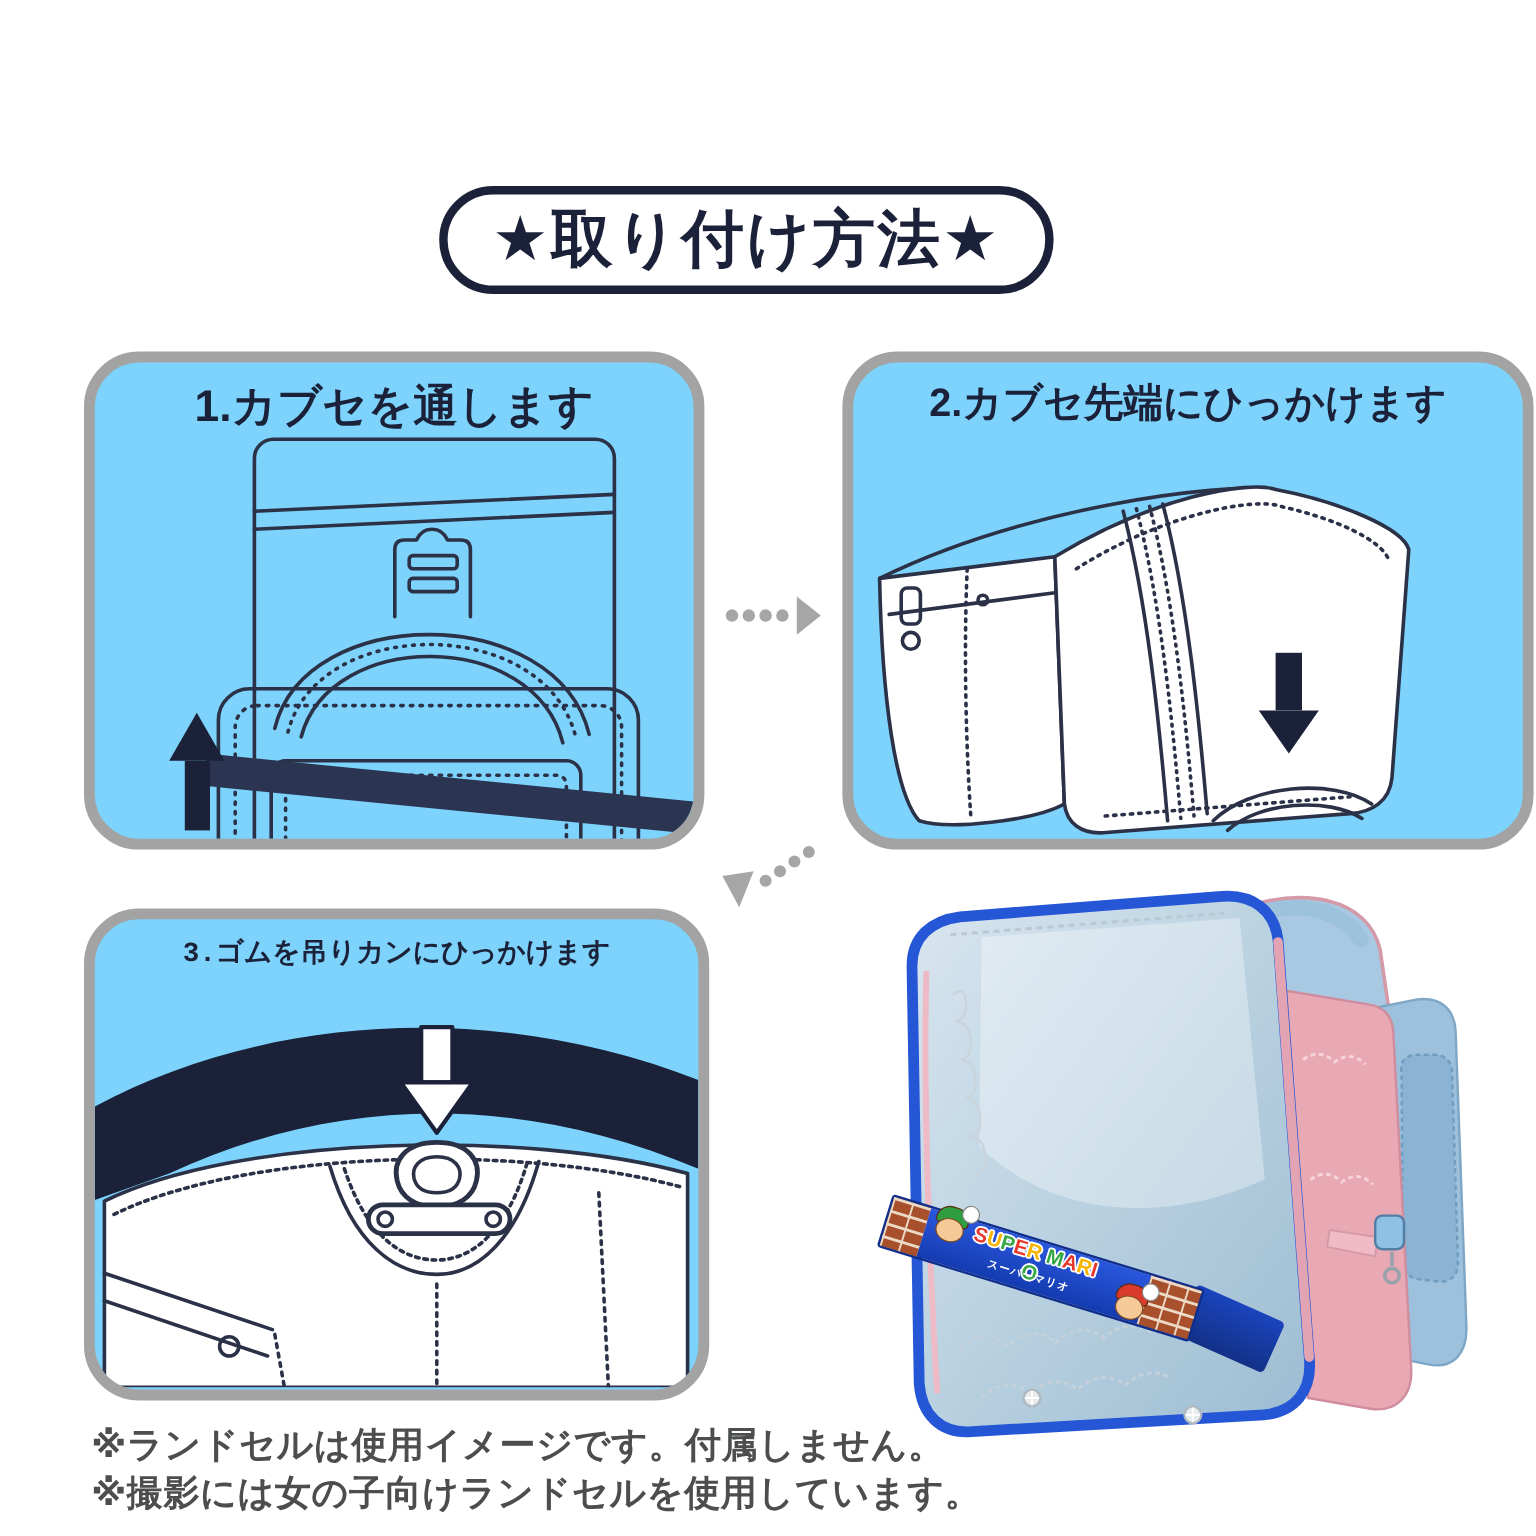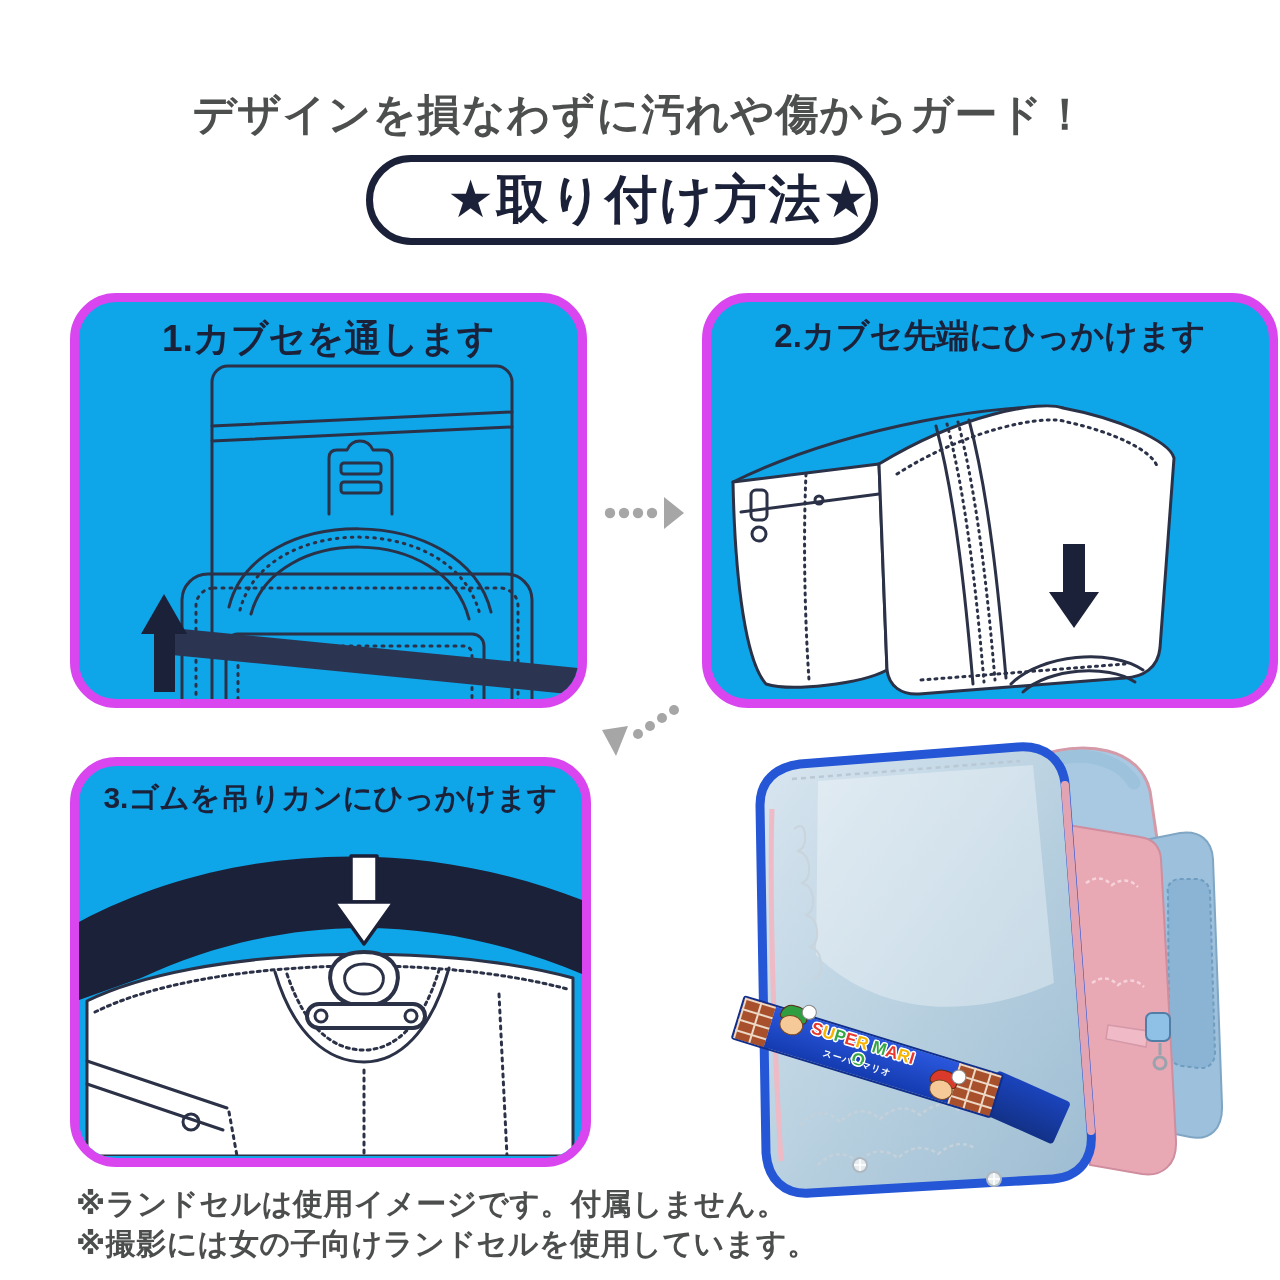--- a/index.html
+++ b/index.html
@@ -6,33 +6,33 @@
   .page{position:relative;width:1280px;height:1280px;background:#ffffff;overflow:hidden;
         font-family:"Liberation Sans","DejaVu Sans",sans-serif;}
   
   .hline{position:absolute;left:0;right:0;text-align:center;font-weight:bold;
          font-size:43px;color:#4d4f4f;letter-spacing:1px;}
   .hline1{top:26px;}
   .hline2{top:86px;}
   
   .badge{position:absolute;left:366px;top:155px;width:512px;height:90px;
          border:7px solid #1b2138;border-radius:46px;box-sizing:border-box;
-         display:flex;align-items:center;justify-content:flex-end;background:#fff;}
+         display:flex;align-items:center;justify-content:center;background:#fff;}
   .badge span{font-size:52px;font-weight:bold;color:#1b2138;letter-spacing:2px;}
   
-  .panel{position:absolute;background:#0ea5e9;border:9px solid #d946ef;border-radius:46px;
+  .panel{position:absolute;background:#7dd3fc;border:9px solid #a3a3a3;border-radius:46px;
          box-sizing:border-box;overflow:hidden;padding-left:12px;}
   .panel1{left:70px;top:293px;width:517px;height:415px;}
   .panel2{left:702px;top:293px;width:576px;height:415px;}
   .panel3{left:70px;top:757px;width:521px;height:410px;}
   .ptitle{position:absolute;top:12px;left:0;right:0;text-align:center;font-weight:bold;
           color:#1b2138;}
   .panel1 .ptitle{font-size:37px;}
   .panel2 .ptitle{font-size:33px;}
-  .panel3 .ptitle{font-size:30px;}
+  .panel3 .ptitle{font-size:23px;font-family:Liberation Mono, monospace;}
   .panel svg{position:absolute;left:0;top:60px;}
   
   .flowR{position:absolute;left:600px;top:493px;}
   .flowD{position:absolute;left:598px;top:700px;}
   
   .photo{position:absolute;left:688px;top:733px;width:562px;height:478px;}
   .photo>svg{position:absolute;left:0;top:0;}
   .band-wrap{position:absolute;left:310px;top:337px;width:80px;height:46px;
              background:linear-gradient(#1b44bd,#123187);transform:rotate(24deg);
              transform-origin:left top;border-radius:4px;z-index:1;}
@@ -67,21 +67,20 @@
   .note{position:absolute;left:76px;font-size:30px;font-weight:600;color:#4c4e4e;
         letter-spacing:0.5px;}
   .note1{top:1184px;}
   .note2{top:1224px;}
 </style>
 </head>
 <body>
 
 <div class="page">
 
-  <div class="hline hline2">デザインを損なわずに汚れや傷からガード！</div>
 
   <div class="badge">
     <span>★取り付け方法★</span>
   </div>
 
   <div class="panel panel1">
     <div class="ptitle">1.カブセを通します</div>
     <svg width="499" height="337" viewBox="0 0 499 337">
       <g fill="none" stroke="#2b3147" stroke-width="3" stroke-linecap="round" stroke-linejoin="round">
         <rect x="133" y="4" width="300" height="352" rx="16"></rect>

